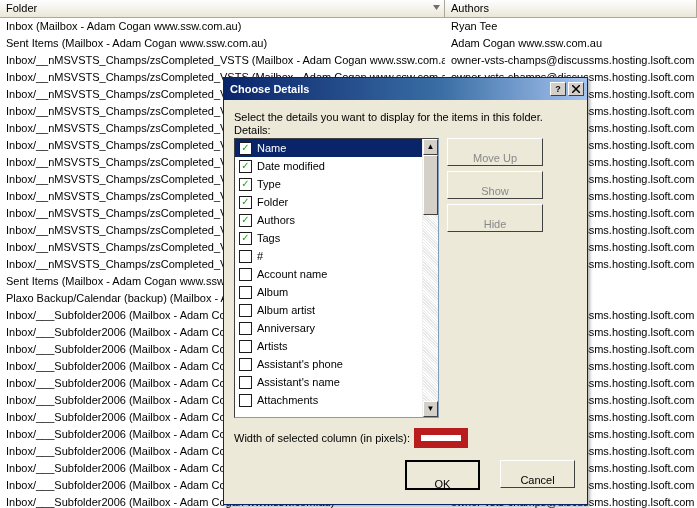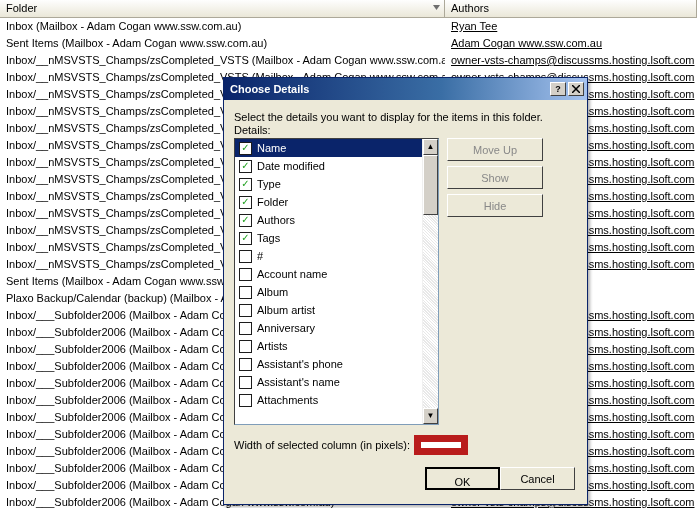--- a/index.html
+++ b/index.html
@@ -38,21 +38,21 @@
   .col-authors { flex: 1; }
   .grid-body { }
   .grid-row {
     display:flex;
     height: 17px; line-height:17px;
     white-space: nowrap;
     border-bottom: 0;
   }
   .gc { padding: 0 6px; overflow:hidden; }
   .gc-folder { width:445px; }
-  .gc-authors { flex:1;text-decoration:underline; }
+  .gc-authors { flex:1; }
 
   .dialog {
     position: absolute;
     left: 223px; top: 77px;
     width: 365px; height: 428px;
     background: #ece9d8;
     border: 1px solid #0a246a;
     box-shadow: 2px 2px 3px rgba(0,0,0,0.3);
     display:flex; flex-direction:column;
   }
@@ -142,39 +142,39 @@
   .side-buttons{
     display:flex; flex-direction:column; gap:5px;
     width:96px;
   }
   .winbtn{
     height:23px;
     background:#ece9d8;
     border:1px solid #fff;
     border-right-color:#404040; border-bottom-color:#404040;
     font-size:11px;
-    padding:4px;
+    padding:13px;
   }
   .winbtn[disabled]{
     color:#888;
   }
   .width-row{
     display:flex; align-items:center; gap:4px;
     margin: 10px 0 12px 0;
   }
   .num-input{
     width:48px; height:20px;
     border:7px solid #b91c1c;
     text-align:right;
     padding:2px 20px;
     font-family:inherit; font-size:11px;
     background:#fff;
   }
   .dlg-buttons{
-    display:flex; gap:0; justify-content:flex-end;
+    display:flex; gap:20px; justify-content:flex-end;
     padding: 0 2px 4px 0;
   }
   .dlg-buttons .winbtn{ width:75px; }
   .winbtn.default{ border:2px solid #000; line-height:19px; }
 </style>
 </head>
 <body>
 
 <div class="grid">
   <div class="grid-header">

